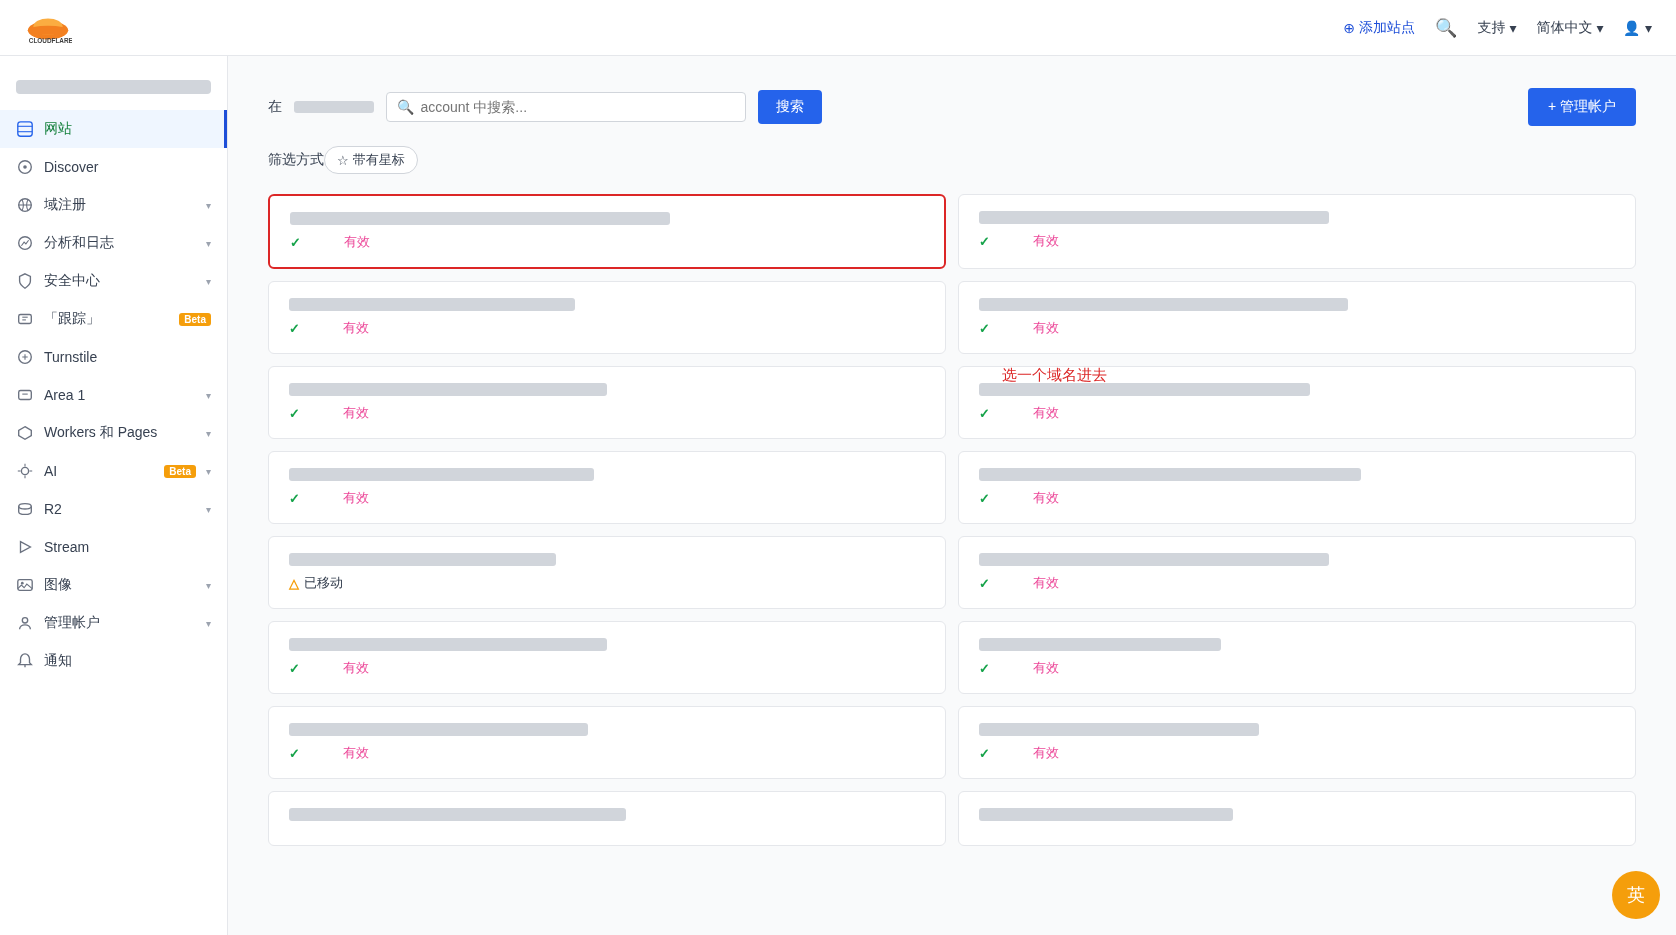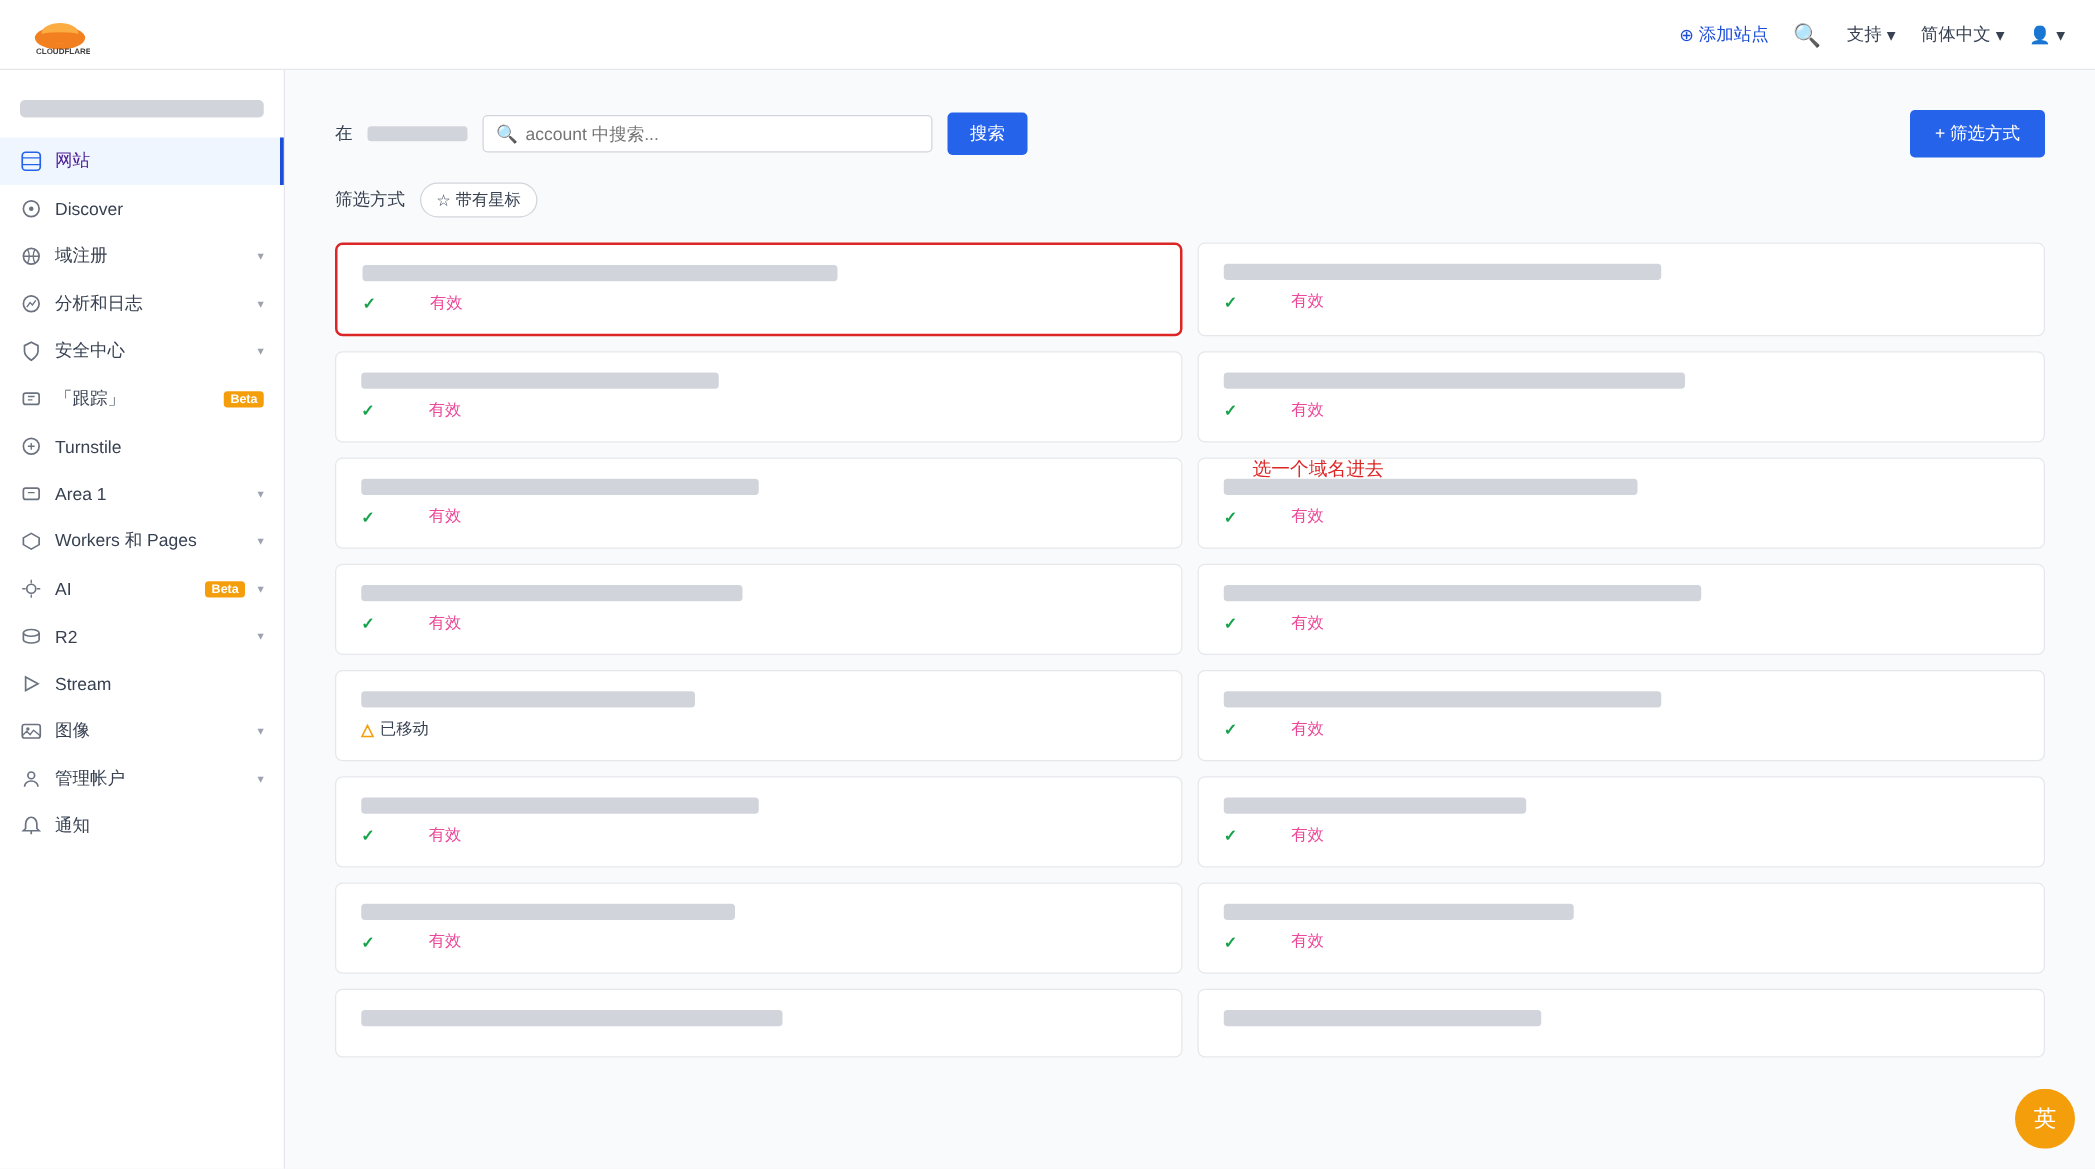--- a/index.html
+++ b/index.html
@@ -50,21 +50,21 @@
       display: flex; align-items: center; gap: 8px;
     }
     .account-placeholder {
       height: 14px; background: #d1d5db; border-radius: 4px; flex: 1;
     }
     .sidebar-item {
       display: flex; align-items: center; gap: 10px;
       padding: 10px 16px; cursor: pointer; color: #374151; font-size: 14px;
       position: relative;
     }
-    .sidebar-item.active { background: #eff6ff; color: #4c1d95; border-right: 3px solid #1d4ed8; }
+    .sidebar-item.active { background: #eff6ff; color: #15803d; border-right: 3px solid #1d4ed8; }
     .sidebar-item .item-icon { width: 18px; height: 18px; flex-shrink: 0; }
     .sidebar-item .item-label { flex: 1; }
     .sidebar-item .chevron { font-size: 10px; color: #9ca3af; }
     .badge {
       background: #f59e0b; color: #fff; font-size: 10px; font-weight: 700;
       padding: 1px 5px; border-radius: 3px; margin-left: 4px; text-align: right;
     }
 
     
     .main-content {
@@ -94,21 +94,21 @@
       background: #2563eb; color: #fff; border: none; border-radius: 4px;
       padding: 8px 18px; font-size: 14px; cursor: pointer; font-weight: 500;
     }
     .add-site-btn {
       margin-left: auto; background: #2563eb; color: #fff; border: none; border-radius: 4px;
       padding: 10px 20px; font-size: 14px; cursor: pointer; font-weight: 500;
       display: flex; align-items: center; gap: 6px;
     }
 
     
-    .filter-bar { display: flex; align-items: center; gap: 12px; margin-bottom: 20px; }
+    .filter-bar { display: flex; align-items: center; margin-bottom: 20px; }
     .filter-label { font-size: 14px; color: #374151; }
     .filter-tag {
       display: flex; align-items: center; gap: 4px;
       border: 1px solid #d1d5db; border-radius: 20px;
       padding: 4px 12px; font-size: 13px; color: #374151; cursor: pointer;
       background: #fff;
     }
 
     
     .sites-grid {
@@ -347,21 +347,21 @@
   <main class="main-content" style="position: relative;">
 
     <div class="search-area">
       <span class="search-label">在</span>
       <span class="search-label" style="display:inline-block;width:80px;height:12px;background:#d1d5db;border-radius:3px;vertical-align:middle;"></span>
       <div class="search-input-wrap">
         <span style="color:#9ca3af;font-size:14px;">🔍</span>
         <input class="search-input" type="text" placeholder="account 中搜索..." style="">
       </div>
       <button class="search-btn">搜索</button>
-      <button class="add-site-btn">+ 筛选方式</button>
+      <button class="add-site-btn">+ 管理帐户</button>
     </div>
 
     <div class="filter-bar">
       <span class="filter-label">筛选方式</span>
       <div class="filter-tag">
         <span>☆</span>
         <span>带有星标</span>
       </div>
     </div>
 

